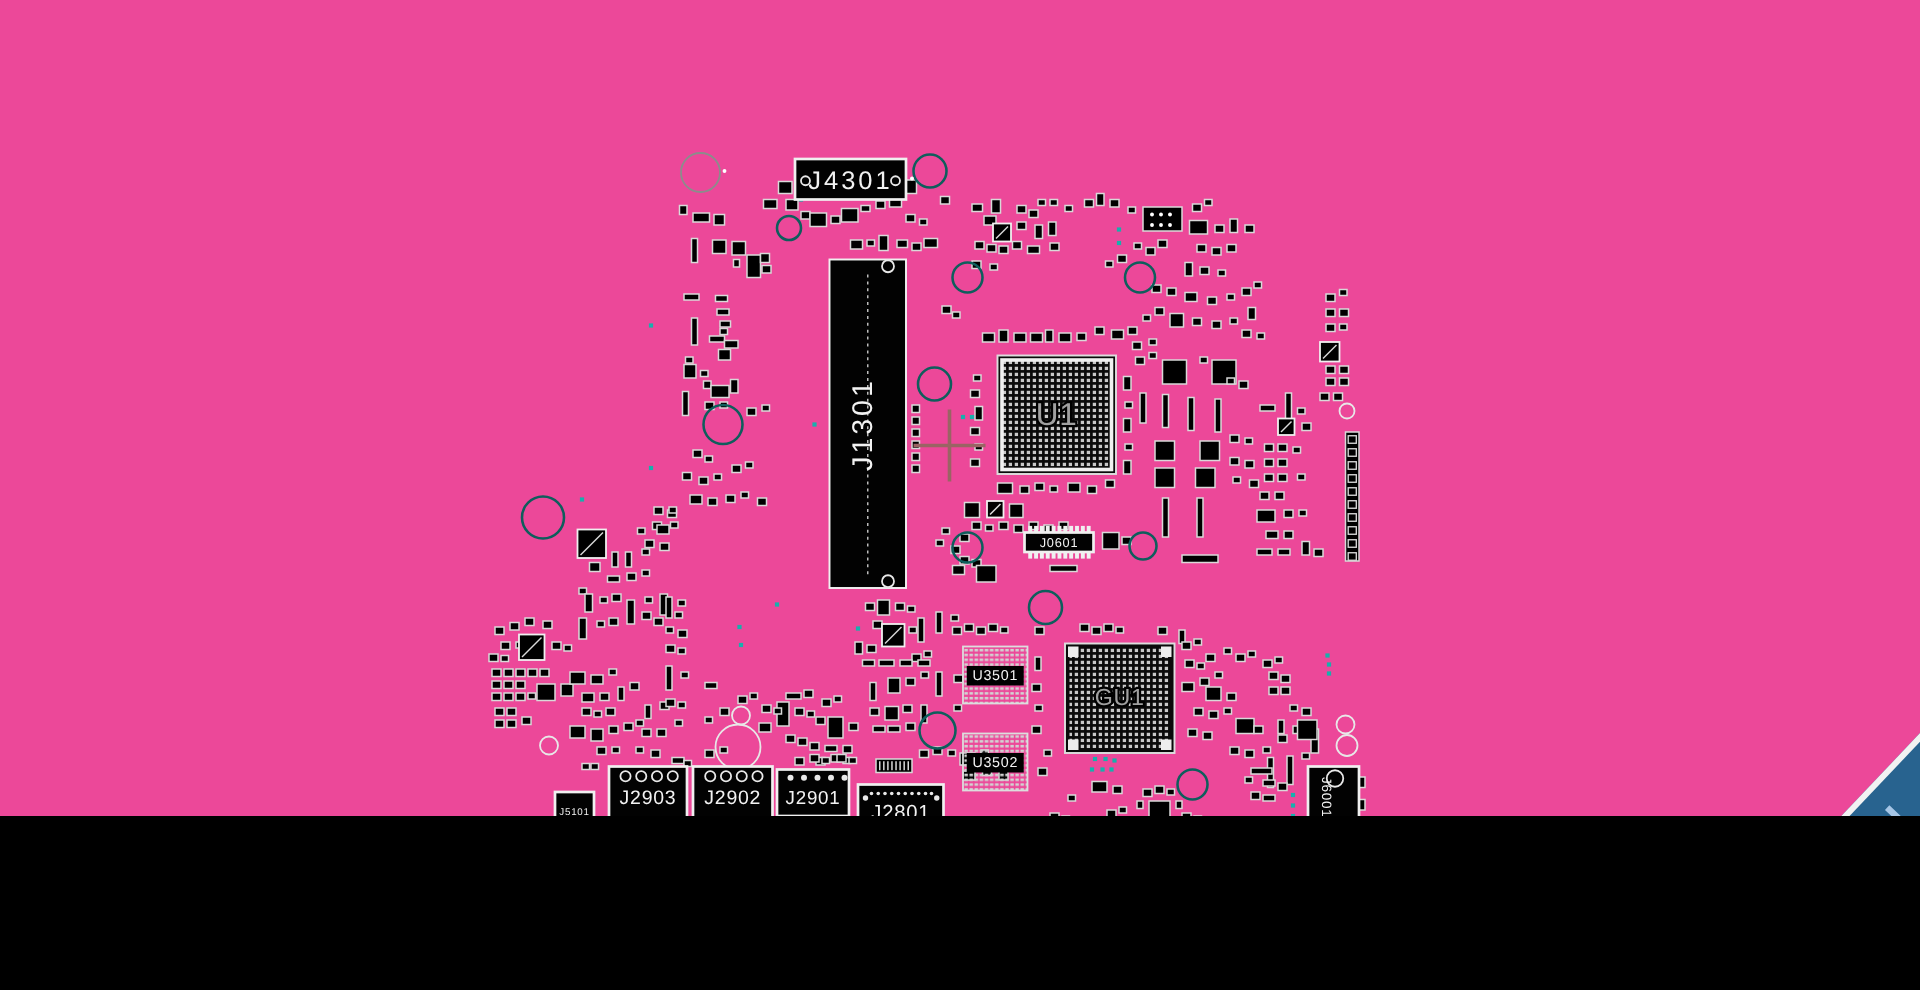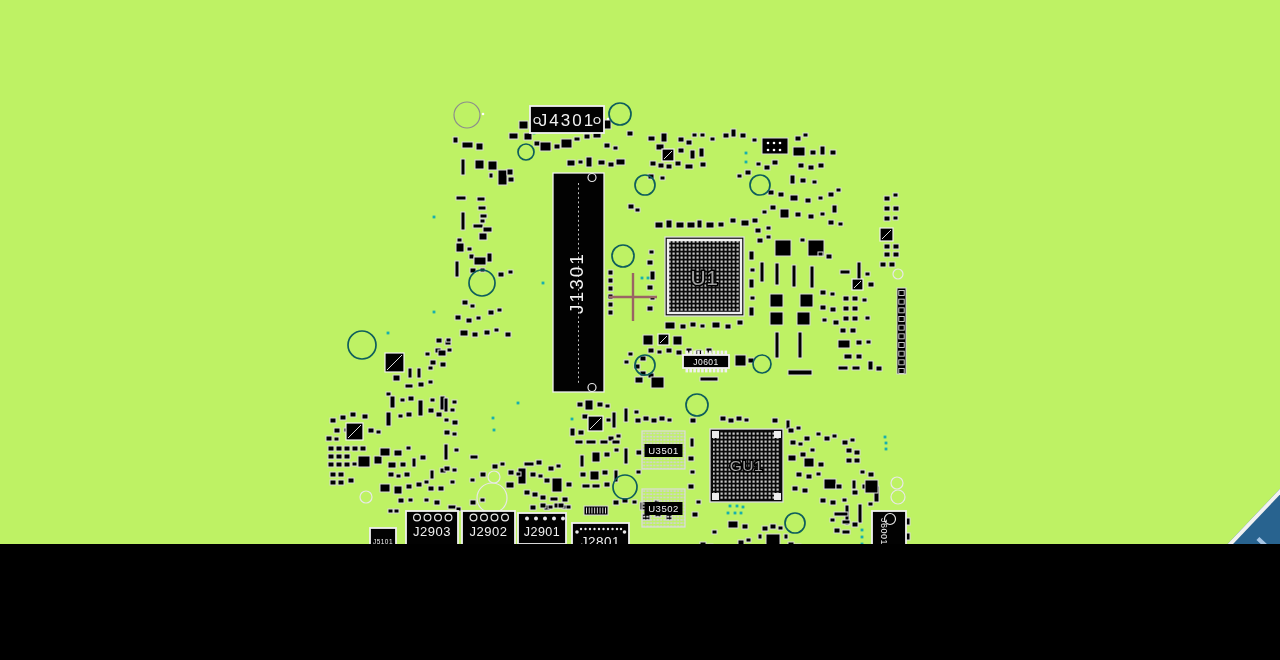--- a/index.html
+++ b/index.html
@@ -1,16 +1,16 @@
 <!DOCTYPE html>
 <html><head>
 <meta charset="utf-8">
 <style>
   html,body{margin:0;padding:0;background:#000;}
-  .stage{position:relative;width:1280px;height:544px;background:#bef264;overflow:hidden;
+  .stage{position:relative;width:1280px;height:544px;background:#ec4899;overflow:hidden;
          font-family:"Liberation Sans",sans-serif;}
   svg text{font-family:"Liberation Sans","DejaVu Sans",sans-serif;}
   .wm{position:absolute;left:1003px;top:572px;width:420px;height:56px;
       transform:rotate(-46.5deg);box-sizing:border-box;
       border-top:4px solid #f2f2f2;background:#28638f;
       display:flex;align-items:center;justify-content:center;}
   .wm-text{position:relative;font-weight:bold;font-size:33px;letter-spacing:1px;
       line-height:1;margin-top:-2px;white-space:nowrap;}
   .wm-strike{position:absolute;left:calc(50% + 4px);top:50%;width:52px;height:5px;
       transform:translate(-50%,-50%) rotate(-3deg);z-index:3;}

